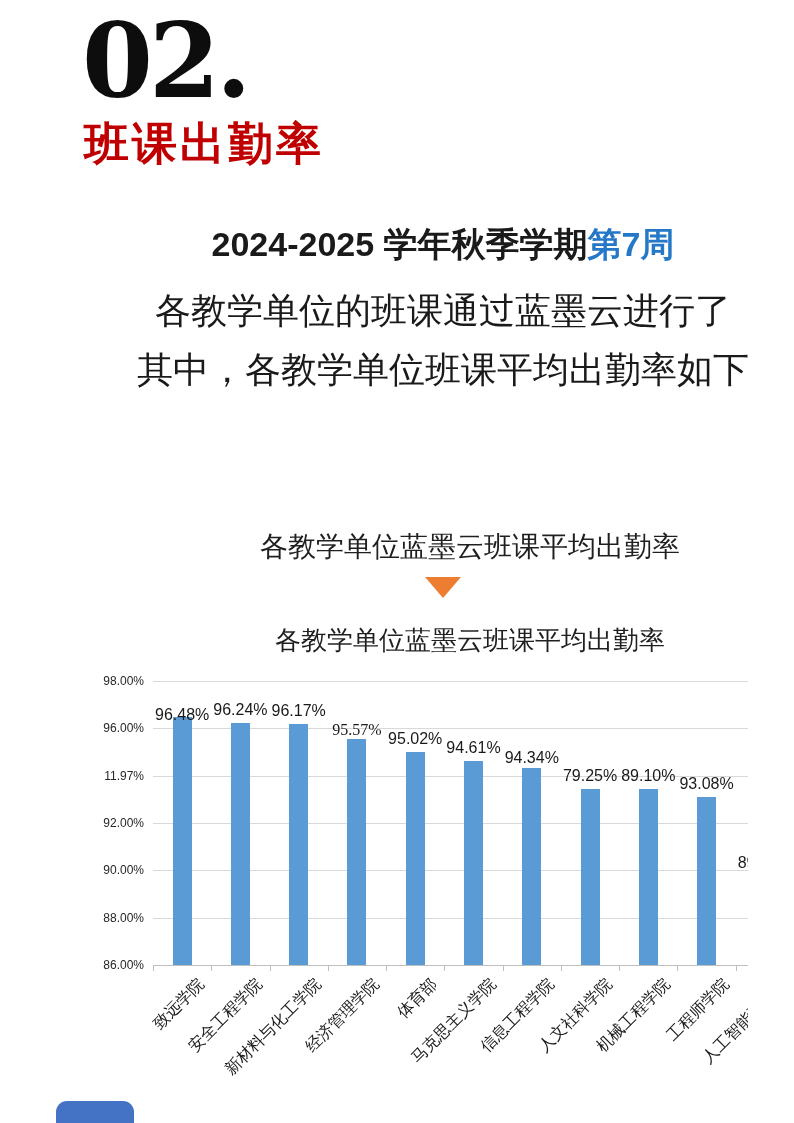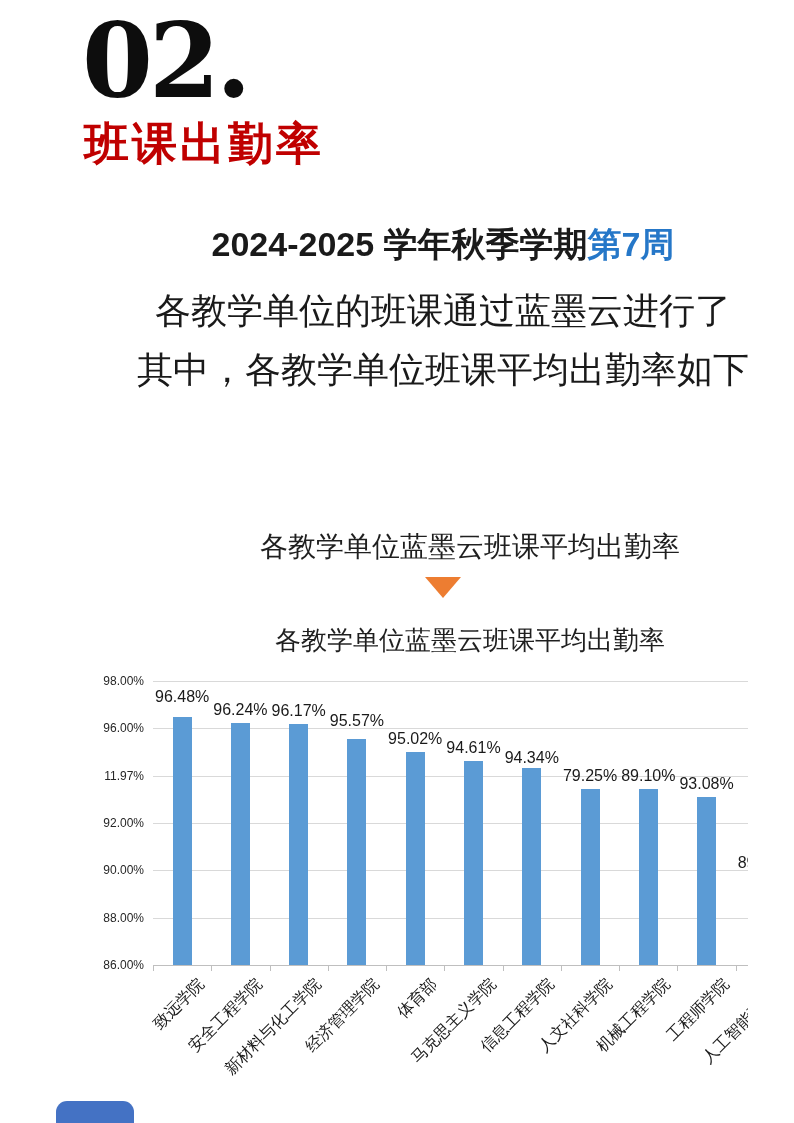--- a/index.html
+++ b/index.html
@@ -95,30 +95,30 @@
       <div class="tick" style="left: 251.818px; top: 305px; background: rgb(191, 191, 191);"></div>
       <div class="tick" style="left: 310.091px; top: 305px; background: rgb(191, 191, 191);"></div>
       <div class="tick" style="left: 368.364px; top: 305px; background: rgb(191, 191, 191);"></div>
       <div class="tick" style="left: 426.636px; top: 305px; background: rgb(191, 191, 191);"></div>
       <div class="tick" style="left: 484.909px; top: 305px; background: rgb(191, 191, 191);"></div>
       <div class="tick" style="left: 543.182px; top: 305px; background: rgb(191, 191, 191);"></div>
       <div class="tick" style="left: 601.455px; top: 305px; background: rgb(191, 191, 191);"></div>
       <div class="tick" style="left: 659.727px; top: 305px; background: rgb(191, 191, 191);"></div>
       <div class="tick" style="left: 718px; top: 305px; background: rgb(191, 191, 191);"></div>
       <div class="bar" style="left: 96.6364px; top: 56.9733px; width: 19px; height: 248.027px; background: rgb(91, 155, 213);"></div>
-      <div class="vlabel" style="left: 64.1364px; top: 28px;">96.48%</div>
+      <div class="vlabel" style="left: 64.1364px; top: 46px;">96.48%</div>
       <div class="xlabel" style="right: 614.864px; top: 315px;">致远学院</div>
       <div class="bar" style="left: 154.909px; top: 62.6533px; width: 19px; height: 242.347px; background: rgb(91, 155, 213);"></div>
       <div class="vlabel" style="left: 122.409px; top: 40.6533px;">96.24%</div>
       <div class="xlabel" style="right: 556.591px; top: 315px;">安全工程学院</div>
       <div class="bar" style="left: 213.182px; top: 64.31px; width: 19px; height: 240.69px; background: rgb(91, 155, 213);"></div>
       <div class="vlabel" style="left: 180.682px; top: 42.31px;">96.17%</div>
       <div class="xlabel" style="right: 498.318px; top: 315px;">新材料与化工学院</div>
       <div class="bar" style="left: 271.455px; top: 78.51px; width: 19px; height: 226.49px; background: rgb(91, 155, 213);"></div>
-      <div class="vlabel" style="left: 238.955px; top: 52px;">95.57%</div>
+      <div class="vlabel" style="left: 238.955px; top: 61px; font-family: Liberation Serif, serif;">95.57%</div>
       <div class="xlabel" style="right: 440.045px; top: 315px;">经济管理学院</div>
       <div class="bar" style="left: 329.727px; top: 91.5267px; width: 19px; height: 213.473px; background: rgb(91, 155, 213);"></div>
       <div class="vlabel" style="left: 297.227px; top: 69.5267px;">95.02%</div>
       <div class="xlabel" style="right: 381.773px; top: 315px;">体育部</div>
       <div class="bar" style="left: 388px; top: 101.23px; width: 19px; height: 203.77px; background: rgb(91, 155, 213);"></div>
       <div class="vlabel" style="left: 355.5px; top: 79.23px;">94.61%</div>
       <div class="xlabel" style="right: 323.5px; top: 315px;">马克思主义学院</div>
       <div class="bar" style="left: 446.273px; top: 107.62px; width: 19px; height: 197.38px; background: rgb(91, 155, 213);"></div>
       <div class="vlabel" style="left: 413.773px; top: 89px;">94.34%</div>
       <div class="xlabel" style="right: 265.227px; top: 315px;">信息工程学院</div>

